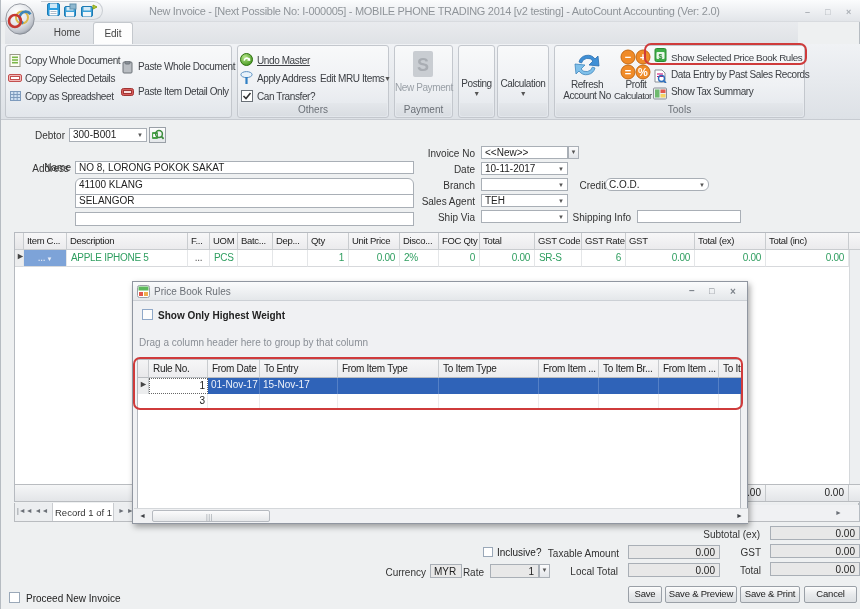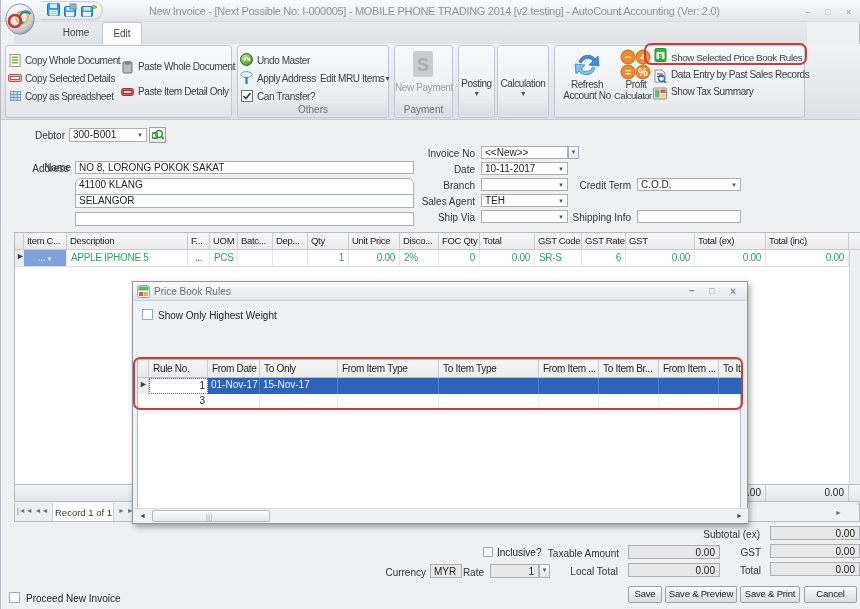--- a/index.html
+++ b/index.html
@@ -10,21 +10,21 @@
 
 
 #titlebar { position:absolute; left:0; top:0; width:860px; height:22px;
   background:linear-gradient(#fbfcfd,#eceef1 60%,#e2e5e9); border-bottom:1px solid #d8dbdf;}
 #qat { position:absolute; left:40px; top:1px; width:62px; height:19px;
   background:linear-gradient(#f6f7f8,#e7eaed); border:1px solid #c9cdd2; border-left:none; border-radius:0 10px 10px 0; }
 #title-text { position:absolute; left:148px; top:5px; width:620px; color:#8f9499; font-size:11px; letter-spacing:-0.3px; white-space:nowrap; }
 .winbtn { position:absolute; top:7px; color:#aaafb5; font-size:9px; font-weight:bold; }
 
 
-#tabrow { position:absolute; left:13px; top:22px; width:793px; height:22px;
+#tabrow { position:absolute; left:4px; top:22px; width:793px; height:22px;
   background:linear-gradient(#e9ebee,#dfe2e6); }
 .tab { position:absolute; top:0; height:22px; text-align:center; line-height:22px; color:#444; }
 #tab-edit { left:88px; width:40px; background:#fdfdfd; border:1px solid #c4c8cd; border-bottom:none; border-radius:3px 3px 0 0; }
 #tab-home { left:38px; width:48px; }
 
 
 #ribbon { position:absolute; left:0; top:44px; width:860px; height:76px;
   background:linear-gradient(#f0f2f5,#dde1e6); border-bottom:1px solid #c7cbd1; }
 .rgroup { position:absolute; top:1px; height:73px; border:1px solid #c3c7cd; border-radius:3px;
   background:linear-gradient(#f8f9fa 0%, #eff1f4 55%, #e2e6eb 100%); }
@@ -147,21 +147,21 @@
     <svg class="ricon" style="left:2px;top:7px;" width="13" height="13" viewBox="0 0 13 13">
       <defs>
             <radialGradient id="gg" cx="35%" cy="30%" r="80%">
               <stop offset="0" stop-color="#b6e68a"></stop>
               <stop offset="1" stop-color="#3d9218"></stop>
             </radialGradient>
           </defs>
       <circle cx="6.5" cy="6.5" r="6" fill="url(#gg)" stroke="#2f7011"></circle>
       <path d="M3.5 7.5 A3.2 3.2 0 0 1 9.3 5.6 L10 4.5 L10.3 8 L7 7.6 L8 6.7 A2 2 0 0 0 4.6 8 Z" fill="#fff"></path>
     </svg>
-    <div class="ritem" style="left:19px; top:9px;">Undo Master</div>
+    <div class="ritem" style="left:19px; top:9px;text-decoration:underline;">Undo Master</div>
     <svg class="ricon" style="left:2px;top:25px;" width="13" height="15" viewBox="0 0 13 15">
           <ellipse cx="6.5" cy="3.6" rx="5.6" ry="3" fill="#e8f2fb" stroke="#5a8fc0"></ellipse>
           <rect x="5.4" y="6" width="2.2" height="7" fill="#2f7fc4"></rect>
         </svg>
     <div class="ritem" style="left:19px; top:27px;">Apply Address</div>
     <div class="ritem" style="left:82px; top:27px;">Edit MRU Items</div>
     <div class="ritem" style="left:146px; top:29px; font-size:7px; color:#555;">▼</div>
     <svg class="ricon" style="left:3px;top:44px;" width="12" height="12" viewBox="0 0 12 12">
           <rect x="0.5" y="0.5" width="11" height="11" fill="#fff" stroke="#6a7077"></rect>
           <path d="M2.5 6 L5 8.5 L9.5 3" fill="none" stroke="#333" stroke-width="1.6"></path>
@@ -184,20 +184,21 @@
     <div class="ritem" style="left:0; top:44px; width:100%; text-align:center; font-size:7px; color:#555;">▼</div>
   </div>
 
   <div class="rgroup" style="left:457px; width:37px;">
     <div class="rlabel"></div>
     <div class="ritem" style="left:0; top:32px; width:100%; text-align:center;">Posting</div>
     <div class="ritem" style="left:0; top:44px; width:100%; text-align:center; font-size:7px; color:#555;">▼</div>
   </div>
 
   <div class="rgroup" style="left:553px; width:251px;">
+    <div class="rlabel">Tools</div>
     <svg class="ricon" style="left:16px;top:3px;" width="32" height="32" viewBox="0 0 32 32">
       <path d="M8 13 A9 9 0 0 1 24 10 L27 7 L28 17 L18 16 L22 12 A6.5 6.5 0 0 0 10.5 14 Z" fill="#3f8fd6" stroke="#2a6eae" stroke-width="0.8"></path>
       <path d="M24 19 A9 9 0 0 1 8 22 L5 25 L4 15 L14 16 L10 20 A6.5 6.5 0 0 0 21.5 18 Z" fill="#7fc0ea" stroke="#3f85bd" stroke-width="0.8"></path>
     </svg>
     <div class="ritem" style="left:0px; top:33px; width:64px; text-align:center;">Refresh</div>
     <div class="ritem" style="left:0px; top:44px; width:64px; text-align:center;">Account No</div>
     <svg class="ricon" style="left:62px;top:3px;" width="36" height="32" viewBox="0 0 36 32">
       <g font-family="Liberation Sans" font-weight="bold" font-size="11" text-anchor="middle">
       <circle cx="11" cy="8" r="7" fill="#f08b28" stroke="#c56a14"></circle>
             <text x="11" y="12" fill="#fff">−</text>
@@ -261,21 +262,21 @@
 
   <div class="flabel" style="left:394px; top:44px; width:80px;">Date</div>
   <div class="field" style="left:480px; top:42px; width:87px; height:13px;">10-11-2017<span class="combo-arrow" style="right:3px; top:3px;">▼</span></div>
 
   <div class="flabel" style="left:394px; top:60px; width:80px;">Branch</div>
   <div class="field" style="left:480px; top:58px; width:87px; height:13px;">
         <span class="combo-arrow" style="right:3px; top:3px;">▼</span>
       </div>
 
   <div class="flabel" style="left:550px; top:60px; width:80px;">Credit Term</div>
-  <div class="field" style="left:636px; top:58px; width:104px; height:13px;">C.O.D.<span class="combo-arrow" style="right:3px; top:3px;">▼</span></div>
+  <div class="field" style="left:604px; top:58px; width:104px; height:13px;border-radius:6px;">C.O.D.<span class="combo-arrow" style="right:3px; top:3px;">▼</span></div>
 
   <div class="flabel" style="left:394px; top:76px; width:80px;">Sales Agent</div>
   <div class="field" style="left:480px; top:74px; width:87px; height:13px;">TEH<span class="combo-arrow" style="right:3px; top:3px;">▼</span></div>
 
   <div class="flabel" style="left:394px; top:92px; width:80px;">Ship Via</div>
   <div class="field" style="left:480px; top:90px; width:87px; height:13px;">
         <span class="combo-arrow" style="right:3px; top:3px;">▼</span>
       </div>
 
   <div class="flabel" style="left:550px; top:92px; width:80px;">Shipping Info</div>
@@ -375,29 +376,30 @@
           <rect x="2" y="7" width="4" height="4" fill="#e2574c"></rect>
           <rect x="7" y="7" width="4" height="4" fill="#f0ad4e"></rect>
         </svg>
     <div style="position:absolute;left:21px;top:4px;">Price Book Rules</div>
     <div style="position:absolute;left:556px;top:3px;color:#7d838a;font-weight:bold;">–</div>
     <div style="position:absolute;left:576px;top:4px;color:#7d838a;font-size:9px;">□</div>
     <div style="position:absolute;left:597px;top:4px;color:#7d838a;font-size:10px;font-weight:bold;">×</div>
   </div>
 
   <div class="abs" style="left:9px; top:27px; width:11px; height:11px; background:#fdfdfd; border:1px solid #8fa8c8;"></div>
-  <div class="abs" style="left:25px; top:28px; color:#222;">Show Only Highest Weight</div>
-
+  <div class="abs" style="left:25px; top:28px; color:#222;font-weight:bold;">Show Only Highest Weight</div>
+
+  <div class="abs" style="left:6px; top:55px; color:#8a8f96;">Drag a column header here to group by that column</div>
 
   <div class="abs" style="left:4px; top:77px; width:604px; height:150px; background:#fff; border:1px solid #b6bac0;">
 
     <div class="dgh" style="left:0; width:11px; background:linear-gradient(#f4f4f5,#e8e8ea);"></div>
     <div class="dgh" style="left:11px; width:59px;">Rule No.</div>
     <div class="dgh" style="left:70px; width:52px;">From Date</div>
-    <div class="dgh" style="left:122px; width:78px;">To Only</div>
+    <div class="dgh" style="left:122px; width:78px;">To Entry</div>
     <div class="dgh" style="left:200px; width:101px;">From Item Type</div>
     <div class="dgh" style="left:301px; width:100px;">To Item Type</div>
     <div class="dgh" style="left:401px; width:60px;">From Item ...</div>
     <div class="dgh" style="left:461px; width:60px;">To Item Br...</div>
     <div class="dgh" style="left:521px; width:60px;">From Item ...</div>
     <div class="dgh" style="left:581px; width:22px; border-right:none;">To It</div>
 
     <div class="abs" style="left:0; top:18px; width:603px; height:16px; background:#2f63b8;"></div>
     <div class="dgc" style="left:0; top:18px; width:11px; background:#ecedee; border-right:1px solid #c6c9cc; color:#444; font-size:9px; padding:1px 0 0 1px;">►</div>
     <div class="dgc num" style="left:11px; top:18px; width:59px; background:#fff; border:1px dotted #666; text-align:right; padding-right:2px;">1</div>

